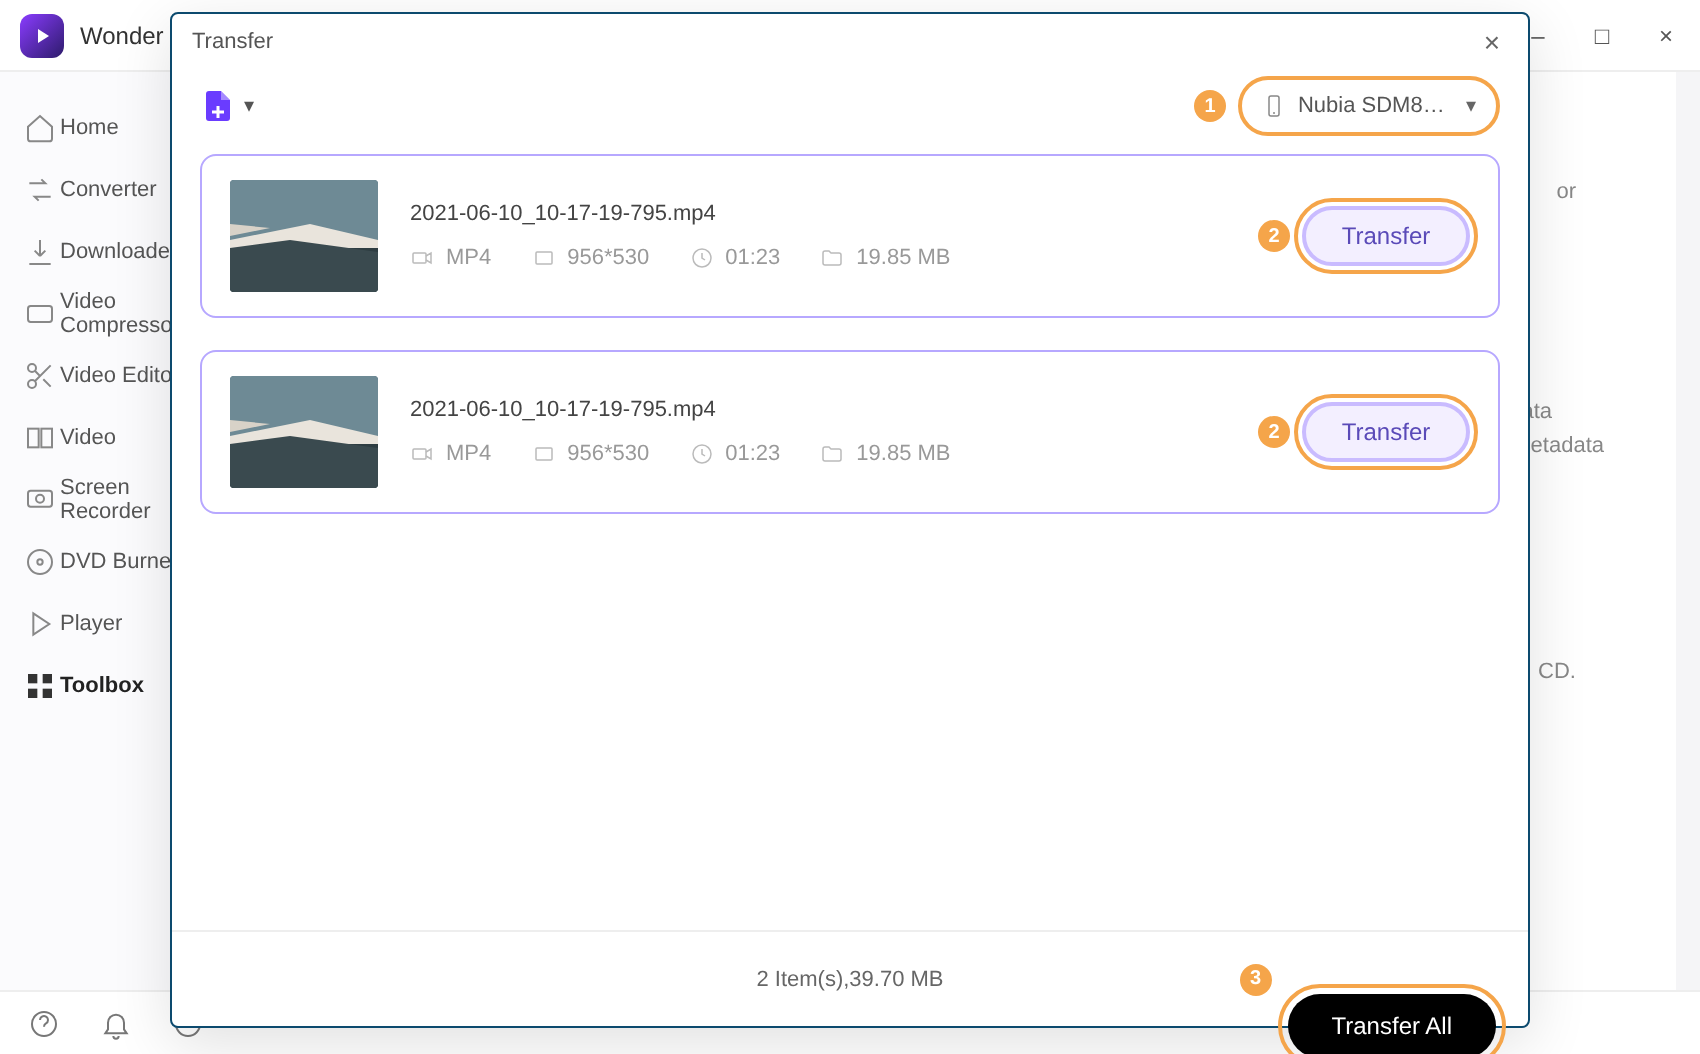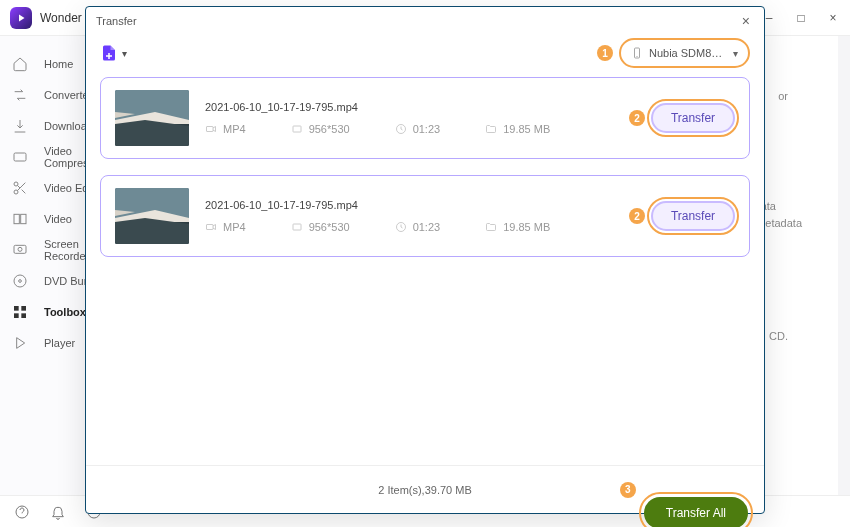--- a/index.html
+++ b/index.html
@@ -23,21 +23,21 @@
   .titlebar .brand { font-size:12px; color:#333; }
   .titlebar .win-ctrls { margin-left:auto; display:flex; gap:18px; }
   .titlebar .win-ctrls span { font-size:12px; color:#555; width:14px; text-align:center; }
 
   
   .sidebar {
     position:absolute; left:0; top:36px; bottom:32px; width:120px;
     background:#fbfbfd; border-right:1px solid #eee; padding-top:12px;
   }
   .sidebar .item {
-    display:flex; align-items:center; gap:16px;
+    display:flex; align-items:center; gap:2px;
     height:31px; padding:0 12px; font-size:11px; color:#555;
   }
   .sidebar .item.active { color:#222; font-weight:700; }
   .sidebar .item .ic { width:16px; height:16px; display:flex;align-items:center;justify-content:center; color:#888; }
   .sidebar .item.active .ic { color:#333; }
 
   
   .main-bg { position:absolute; left:120px; right:12px; top:36px; bottom:32px; background:#fff; }
   .hint { position:absolute; font-size:11px; color:#888; }
 
@@ -88,40 +88,40 @@
     display:flex; align-items:center; gap:16px; margin-bottom:16px;
   }
   .thumb {
     width:74px; height:56px; border-radius:2px; overflow:hidden; flex:none;
     background:#4a6a7a;
   }
   .thumb svg { width:100%; height:100%; display:block; }
 
   .file-meta { flex:1; min-width:0; }
   .file-name { font-size:11px; color:#444; margin-bottom:10px; }
-  .meta-row { display:flex; gap:45px; align-items:center; font-size:11px; color:#999; }
+  .meta-row { display:flex; gap:20px; align-items:center; font-size:11px; color:#999; }
   .meta-row .m { display:flex; align-items:center; gap:6px; }
   .meta-row .m svg { width:12px;height:12px;stroke:#bbb;fill:none;stroke-width:1.5; }
 
   .transfer-col { display:flex; align-items:center; gap:6px; }
   .transfer-btn {
     border:2px solid #c9bbff; background:#f3efff; color:#5a4ab8;
     border-radius:18px; height:30px; width:84px; font-size:12px;
     display:flex;align-items:center;justify-content:center;
     outline:2px solid #f5a54a; outline-offset:2px;
   }
 
   .dlg-foot {
     height:48px; border-top:1px solid #eee; display:flex; align-items:center;
     padding:0 16px; position:relative;
   }
   .summary { position:absolute; left:50%; transform:translateX(-50%); font-size:11px; color:#666;text-align:right; }
   .foot-right { margin-left:auto; display:flex; align-items:center; gap:8px; }
   .transfer-all-btn {
-    background:#4d7c0f; color:#fff; border-radius:20px; height:32px; padding:0 22px;
+    background:#000000; color:#fff; border-radius:20px; height:32px; padding:0 22px;
     font-size:12px; display:flex;align-items:center;justify-content:center;
     outline:2px solid #f5a54a; outline-offset:3px;margin-top:46px;
   }
 </style>
 </head>
 <body>
 
 <div class="titlebar">
   <div class="logo">
     <svg viewBox="0 0 24 24">
@@ -199,38 +199,38 @@
   </div>
   <div class="item">
     <span class="ic">
         <svg viewBox="0 0 24 24" width="16" height="16" fill="none" stroke="currentColor" stroke-width="1.5">
           <circle cx="12" cy="12" r="9"></circle>
           <circle cx="12" cy="12" r="2"></circle>
         </svg>
       </span>
     <span>DVD Burner</span>
   </div>
+  <div class="item">
+    <span class="ic">
+        <svg viewBox="0 0 24 24" width="16" height="16" fill="none" stroke="currentColor" stroke-width="1.5">
+          <polygon points="7 4 19 12 7 20"></polygon>
+        </svg>
+      </span>
+    <span>Player</span>
+  </div>
   <div class="item active">
     <span class="ic">
         <svg viewBox="0 0 24 24" width="16" height="16" fill="currentColor">
           <rect x="3" y="3" width="7" height="7"></rect>
           <rect x="14" y="3" width="7" height="7"></rect>
           <rect x="3" y="14" width="7" height="7"></rect>
           <rect x="14" y="14" width="7" height="7"></rect>
         </svg>
       </span>
     <span>Toolbox</span>
-  </div>
-  <div class="item">
-    <span class="ic">
-        <svg viewBox="0 0 24 24" width="16" height="16" fill="none" stroke="currentColor" stroke-width="1.5">
-          <polygon points="7 4 19 12 7 20"></polygon>
-        </svg>
-      </span>
-    <span>Player</span>
   </div>
 </div>
 
 <div class="main-bg">
   <div class="hint" style="top:54px; right:50px;">or</div>
   <div class="hint" style="top:164px; right:62px;">data</div>
   <div class="hint" style="top:181px; right:36px;">etadata</div>
   <div class="hint" style="top:294px; right:50px;">CD.</div>
 </div>
 

